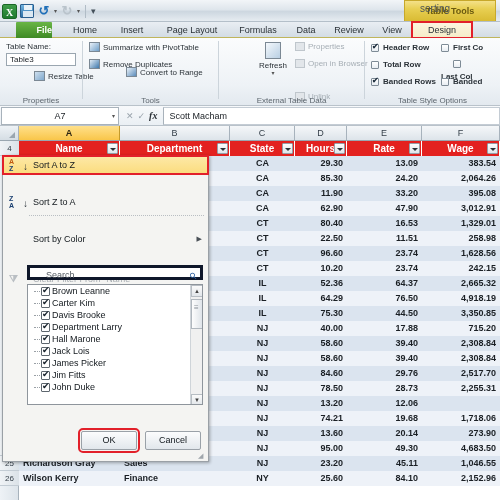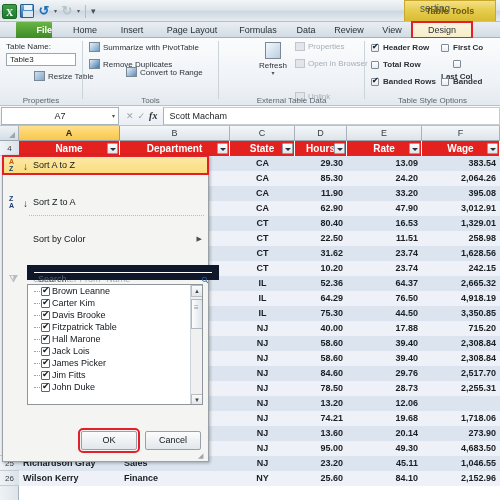--- a/index.html
+++ b/index.html
@@ -210,23 +210,23 @@
     position:absolute; left:6px; top:2px; width:15px; height:14px;
     font-size:8px; font-weight:bold; color:#1a3f70; line-height:7px;
     text-align:left;
   }
   .az-a{ color:#c05a10; }
   .az-z{ color:#1a3f70; }
   .arrowdn{ position:absolute; left:10px; top:1px; font-size:11px; color:#2b3238;}
   .msep{ height:1px; margin:2px 4px 2px 26px; border-top:1px dotted #b9bec3;}
 
   .searchbox{
-    position:absolute; left:24px; top:109px; width:192px; height:15px;
-    border:7px solid #0f172a; background:#fff;
-    font-size:9px; color:#555c63; line-height:14px; padding-left:4px;
+    position:absolute; left:24px; top:109px; width:176px; height:15px;
+    border:3px solid #0f172a; background:#fff;
+    font-size:9px; color:#555c63; line-height:14px; padding-left:16px;
   }
   .searchbox .mag{
     position:absolute; right:3px; top:1px; font-size:9px; color:#2a5d9e;
     transform:rotate(-45deg);
   }
   .listbox{
     position:absolute; left:24px; top:128px; width:176px; height:121px;
     border:1px solid #8e959c; background:#fff; overflow:hidden;
   }
   .li{
@@ -487,21 +487,21 @@
         <div class="cell txt" style="left: 101px; width: 110px;"></div>
         <div class="cell ctr" style="left: 211px; width: 65px;">CT</div>
         <div class="cell num" style="left: 276px; width: 52px;">22.50</div>
         <div class="cell num" style="left: 328px; width: 75px;">11.51</div>
         <div class="cell num" style="left: 403px; width: 78px;">258.98</div>
       </div>
       <div class="datarow rowA" style="top: 120px; width: 481px;">
         <div class="cell txt" style="left: 0px; width: 101px;"></div>
         <div class="cell txt" style="left: 101px; width: 110px;"></div>
         <div class="cell ctr" style="left: 211px; width: 65px;">CT</div>
-        <div class="cell num" style="left: 276px; width: 52px;">31.62</div>
+        <div class="cell num" style="left: 276px; width: 52px;">96.60</div>
         <div class="cell num" style="left: 328px; width: 75px;">23.74</div>
         <div class="cell num" style="left: 403px; width: 78px;">1,628.56</div>
       </div>
       <div class="datarow rowB" style="top: 135px; width: 481px;">
         <div class="cell txt" style="left: 0px; width: 101px;"></div>
         <div class="cell txt" style="left: 101px; width: 110px;"></div>
         <div class="cell ctr" style="left: 211px; width: 65px;">CT</div>
         <div class="cell num" style="left: 276px; width: 52px;">10.20</div>
         <div class="cell num" style="left: 328px; width: 75px;">23.74</div>
         <div class="cell num" style="left: 403px; width: 78px;">242.15</div>
@@ -668,21 +668,21 @@
   <div class="searchbox">
     <span>Search</span>
     <span class="mag">⚲</span>
   </div>
 
   <div class="listbox">
     <div id="checklist-host">
         <div class="li" style="top: 0px;"><span class="tree"></span><span class="lcb"></span><span>Brown Leanne</span></div>
         <div class="li" style="top: 0px;"><span class="tree"></span><span class="lcb"></span><span>Carter Kim</span></div>
         <div class="li" style="top: 0px;"><span class="tree"></span><span class="lcb"></span><span>Davis Brooke</span></div>
-        <div class="li" style="top: 0px;"><span class="tree"></span><span class="lcb"></span><span>Fitzpatrick Table</span></div>
+        <div class="li" style="top: 0px;"><span class="tree"></span><span class="lcb"></span><span>Department Larry</span></div>
         <div class="li" style="top: 0px;"><span class="tree"></span><span class="lcb"></span><span>Hall Marone</span></div>
         <div class="li" style="top: 0px;"><span class="tree"></span><span class="lcb"></span><span>Jack Lois</span></div>
         <div class="li" style="top: 0px;"><span class="tree"></span><span class="lcb"></span><span>James Picker</span></div>
         <div class="li" style="top: 0px;"><span class="tree"></span><span class="lcb"></span><span>Jim Fitts</span></div>
         <div class="li" style="top: 0px;"><span class="tree"></span><span class="lcb"></span><span>John Duke</span></div>
       </div>
     <div class="vscroll">
       <div class="vsbtn" style="top:0;">▲</div>
       <div class="vsthumb"></div>
       <div class="vsbtn" style="bottom:0;">▼</div>

